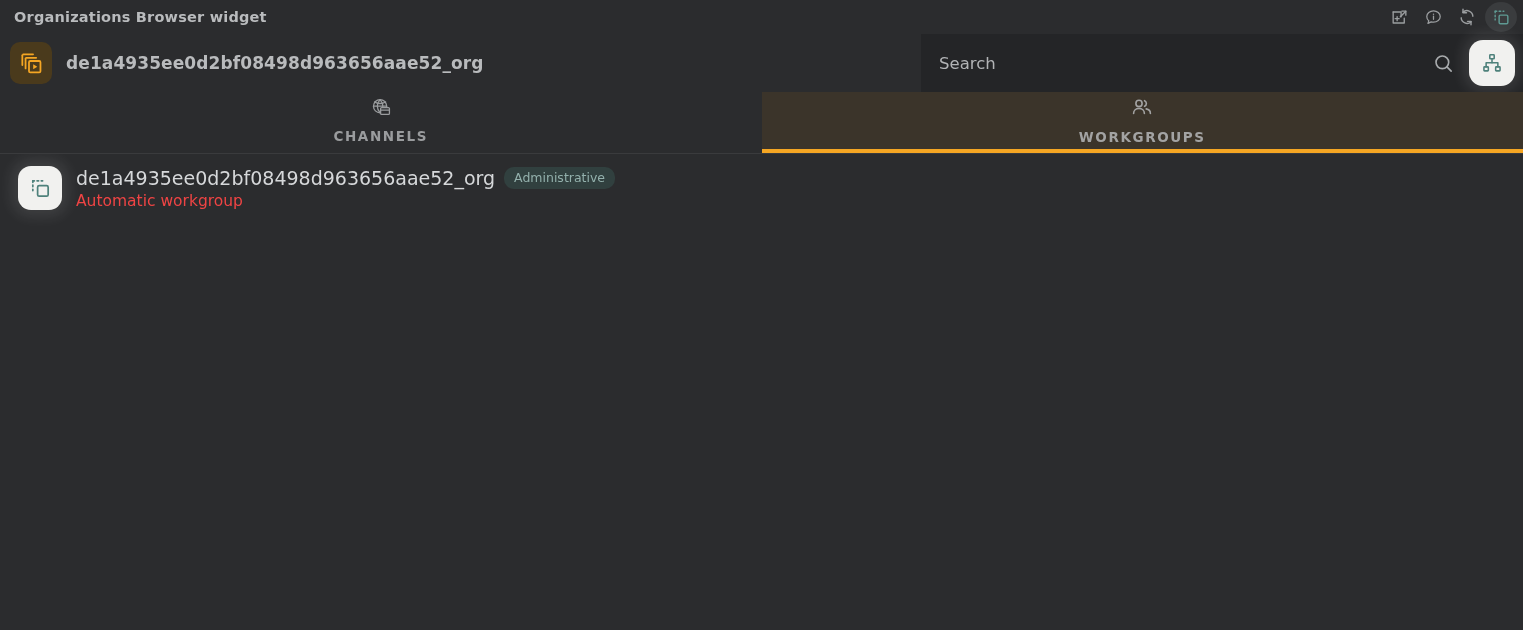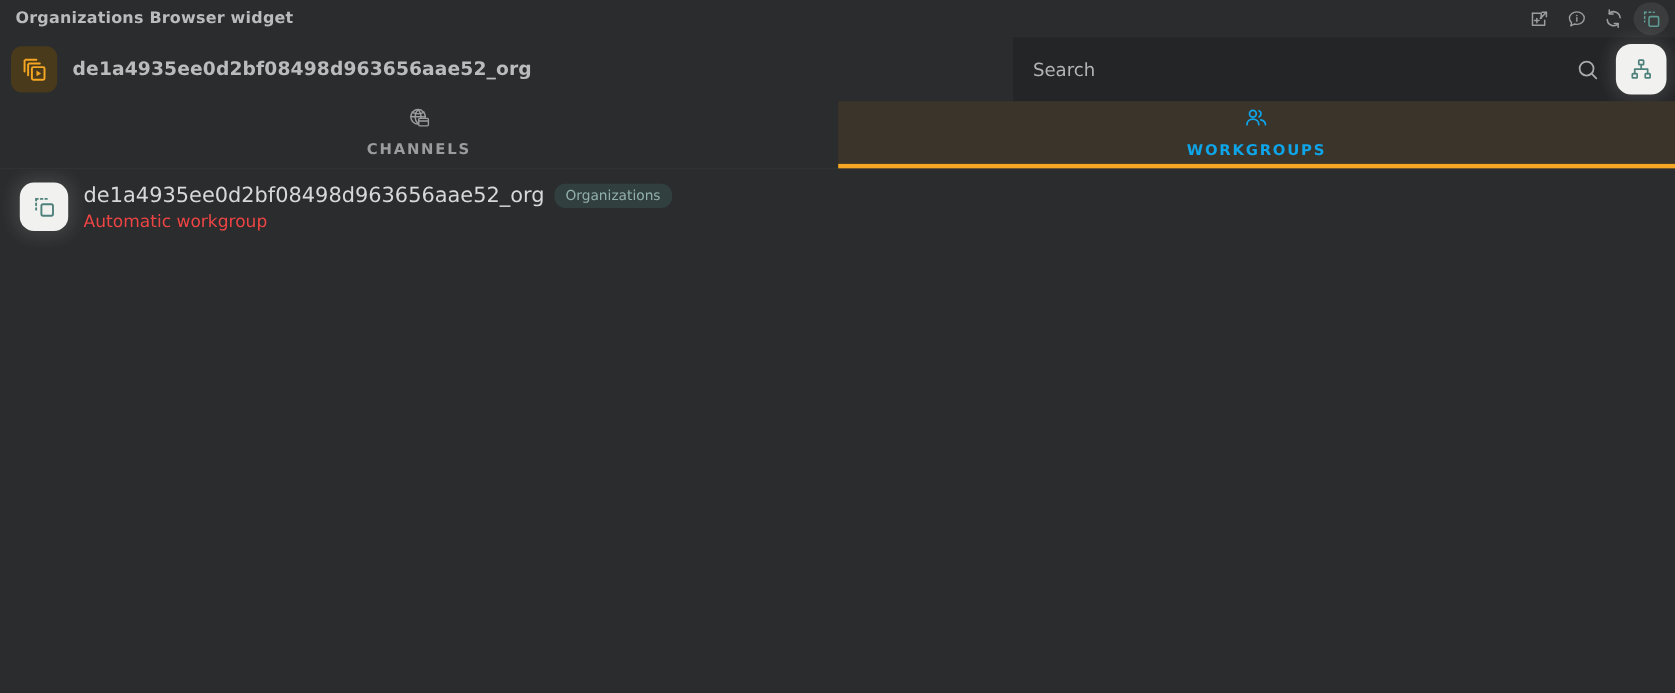--- a/index.html
+++ b/index.html
@@ -172,21 +172,21 @@
   }
 
   .tab .tab-label {
     font-size: 13.5px;
     font-weight: 700;
     letter-spacing: 1.6px;
   }
 
   .tab.active {
     background: #3b342a;
-    color: #0ea5e9;
+    color: #a3a3a3;
     border-bottom-color: #f5a623;
   }
 
   
   .list {
     flex: 1 1 auto;
     overflow: auto;
     background: #2b2c2e;
   }
 
@@ -364,21 +364,21 @@
       <div class="row-avatar">
         <svg width="23" height="23" viewBox="0 0 24 24" fill="none" stroke="currentColor" stroke-width="1.8" stroke-linecap="round" stroke-linejoin="round">
           <path d="M4 4h1.6M8.4 4h1.6M12.8 4h1.4"></path>
           <path d="M4 4v1.6M4 8.4v1.6M4 12.8v1.4"></path>
           <rect x="9" y="9" width="11" height="11" rx="1.6"></rect>
         </svg>
       </div>
       <div class="row-text">
         <div class="row-title-line">
           <span class="row-title">de1a4935ee0d2bf08498d963656aae52_org</span>
-          <span class="row-badge">Organizations</span>
+          <span class="row-badge">Administrative</span>
         </div>
         <div class="row-subtitle">Automatic workgroup</div>
       </div>
     </div>
 
   </div>
 
 </div>
 
 </body></html>

